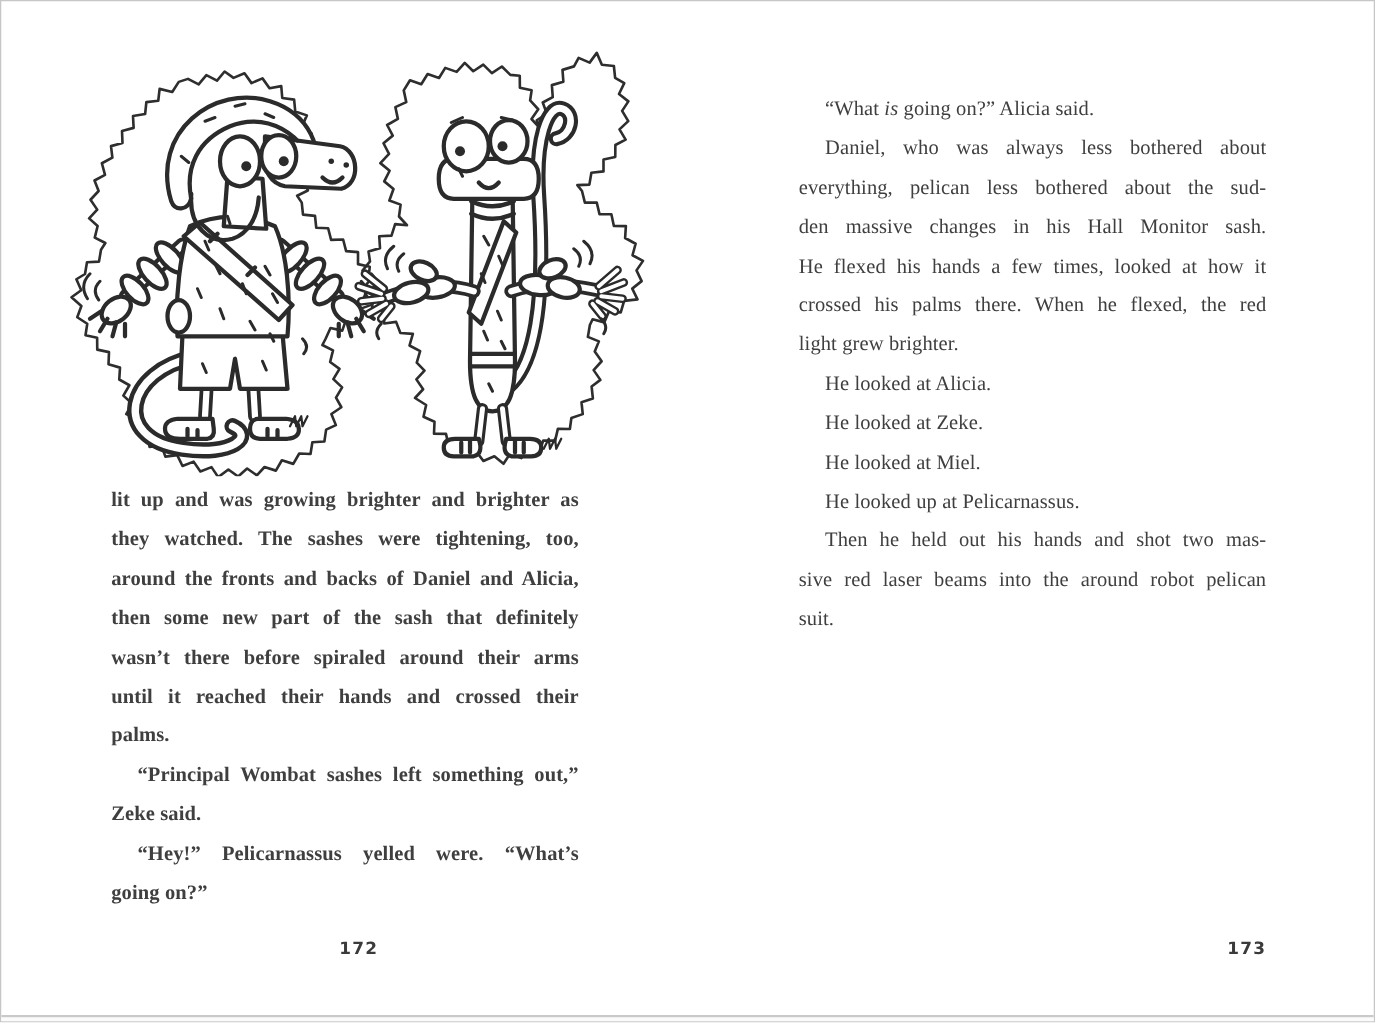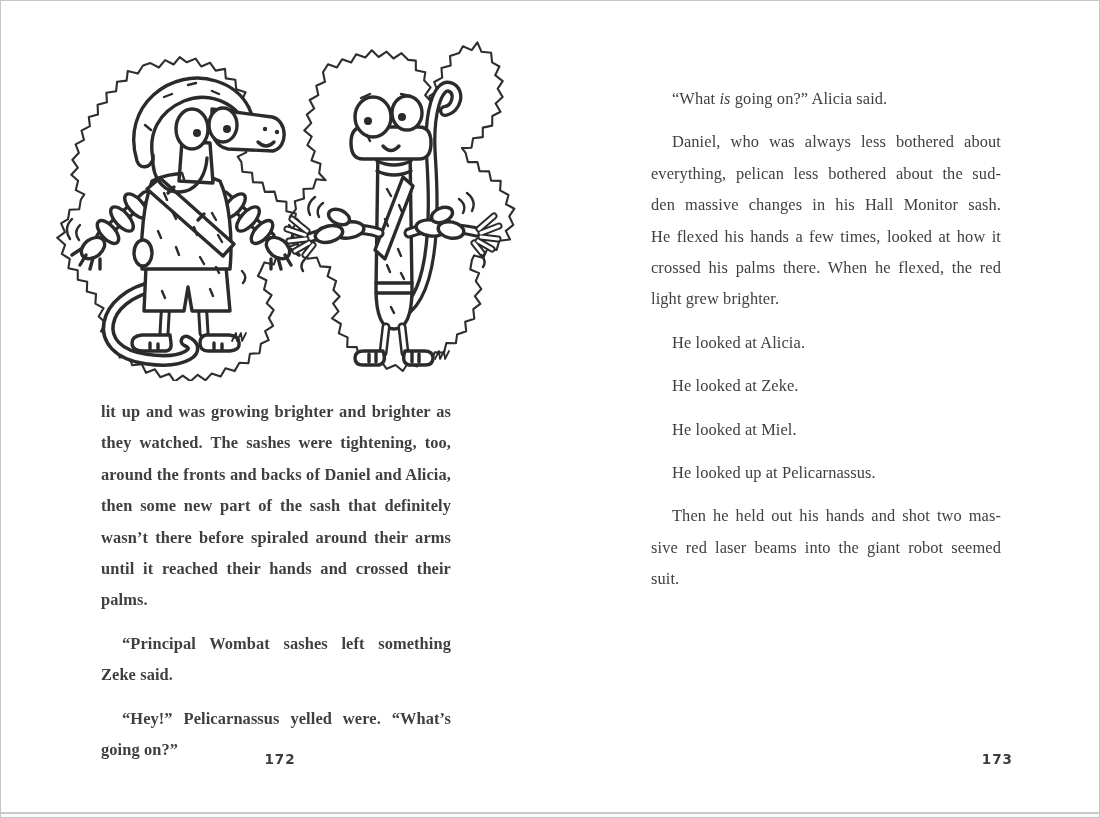--- a/index.html
+++ b/index.html
@@ -8,31 +8,31 @@
     border:1px solid #c6c6c6;box-sizing:border-box;overflow:hidden;
     font-family:"Liberation Serif",serif;
   }
   .textcol{
     position:absolute;width:374px;
     font-size:16.4px;line-height:31.4px;color:#3f3f3f;
     letter-spacing:.1px;
   }
   #left-text{left:88px;top:383px;font-weight:bold;}
   #right-text{left:638px;top:70px;}
-  .para{margin:12px;}
+  .para{margin:0;}
   .line{height:31.4px;overflow:hidden;white-space:nowrap;}
   .line.just{text-align:justify;text-align-last:justify;white-space:normal;}
   .line.indent{text-indent:21px;}
   .line i{font-style:italic;}
   .pagenum{
     position:absolute;width:374px;top:750px;text-align:center;
     font-family:"DejaVu Sans",sans-serif;font-weight:bold;
     font-size:13.5px;color:#3b3b3b;letter-spacing:1px;
   }
-  #pagenum-left{left:92px;}
+  #pagenum-left{left:99px;}
   #pagenum-right{left:638px;text-align:right;}
   .illo{position:absolute;}
   #illo-left{left:45px;top:40px;}
   #illo-right{left:278px;top:26px;}
   .zz{fill:none;stroke:#2e2e2e;stroke-width:2.1;stroke-linejoin:round;}
   .ink{stroke:#2b2b2b;stroke-width:3.4;fill:none;stroke-linecap:round;stroke-linejoin:round;}
   #bottom-edge{position:absolute;left:0;right:0;top:811px;height:2px;background:#c9c9c9;}
   #bottom-strip{position:absolute;left:0;right:0;top:813px;bottom:0;background:#fbfbfb;}
 </style>
 </head>
@@ -177,21 +177,21 @@
         <div class="line indent"><span>He looked at Zeke.</span></div>
       </div>
       <div class="para">
         <div class="line indent"><span>He looked at Miel.</span></div>
       </div>
       <div class="para">
         <div class="line indent"><span>He looked up at Pelicarnassus.</span></div>
       </div>
       <div class="para">
         <div class="line indent just"><span>Then he held out his hands and shot two mas-</span></div>
-        <div class="line just"><span>sive red laser beams into the giant robot seemed</span></div>
+        <div class="line just"><span>sive red laser beams into the around robot pelican</span></div>
         <div class="line"><span>suit.</span></div>
       </div>
     </div>
 
   <div id="pagenum-left" class="pagenum">172</div>
   <div id="pagenum-right" class="pagenum">173</div>
 
   <div id="bottom-edge"></div>
   <div id="bottom-strip"></div>
 </div>

